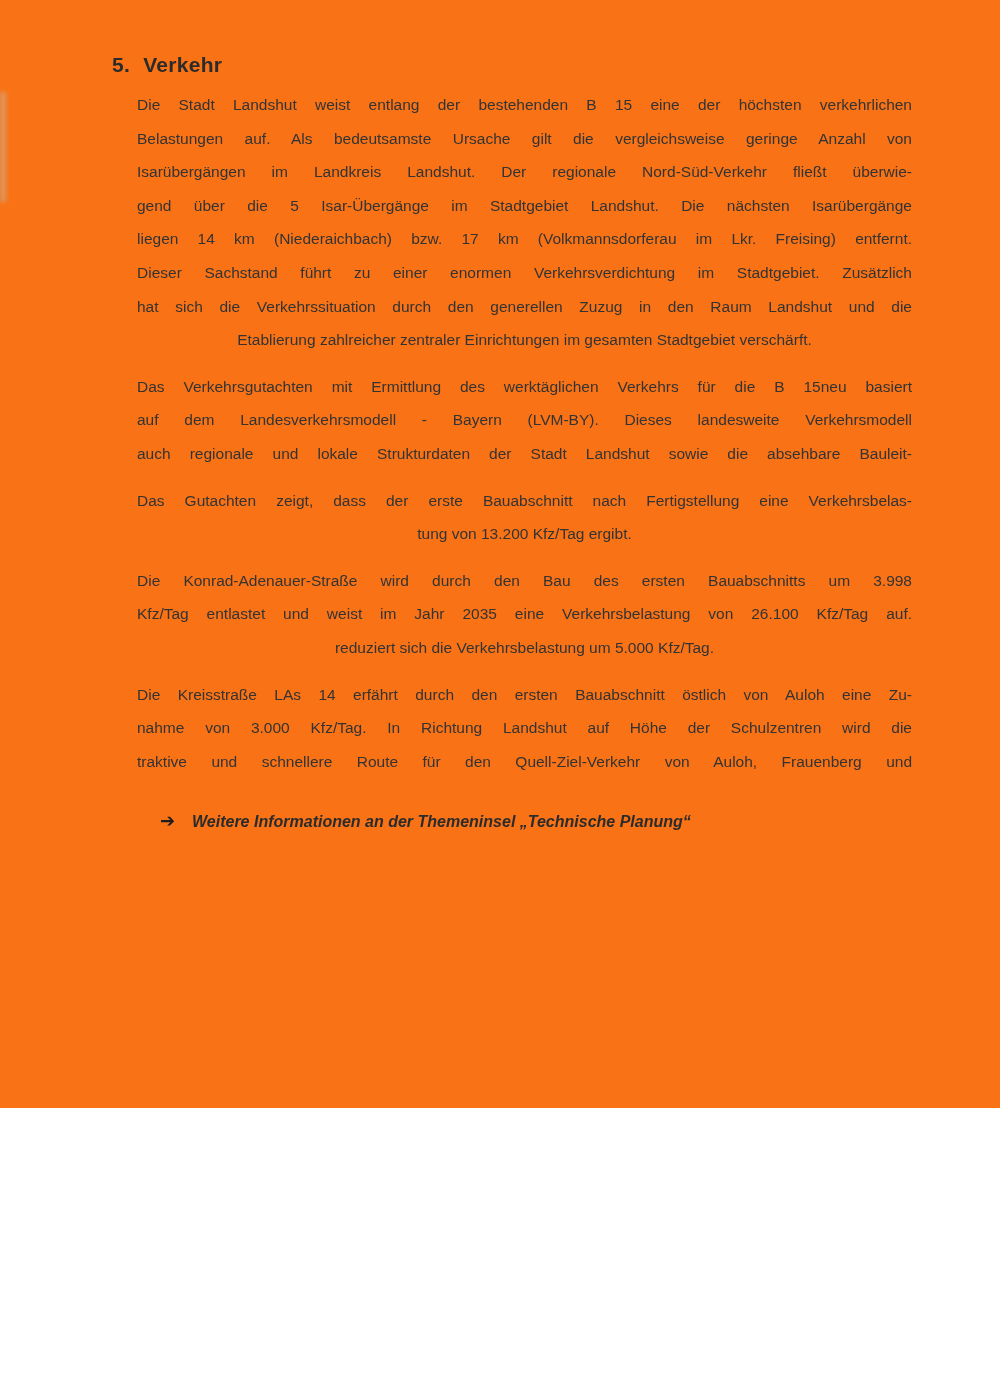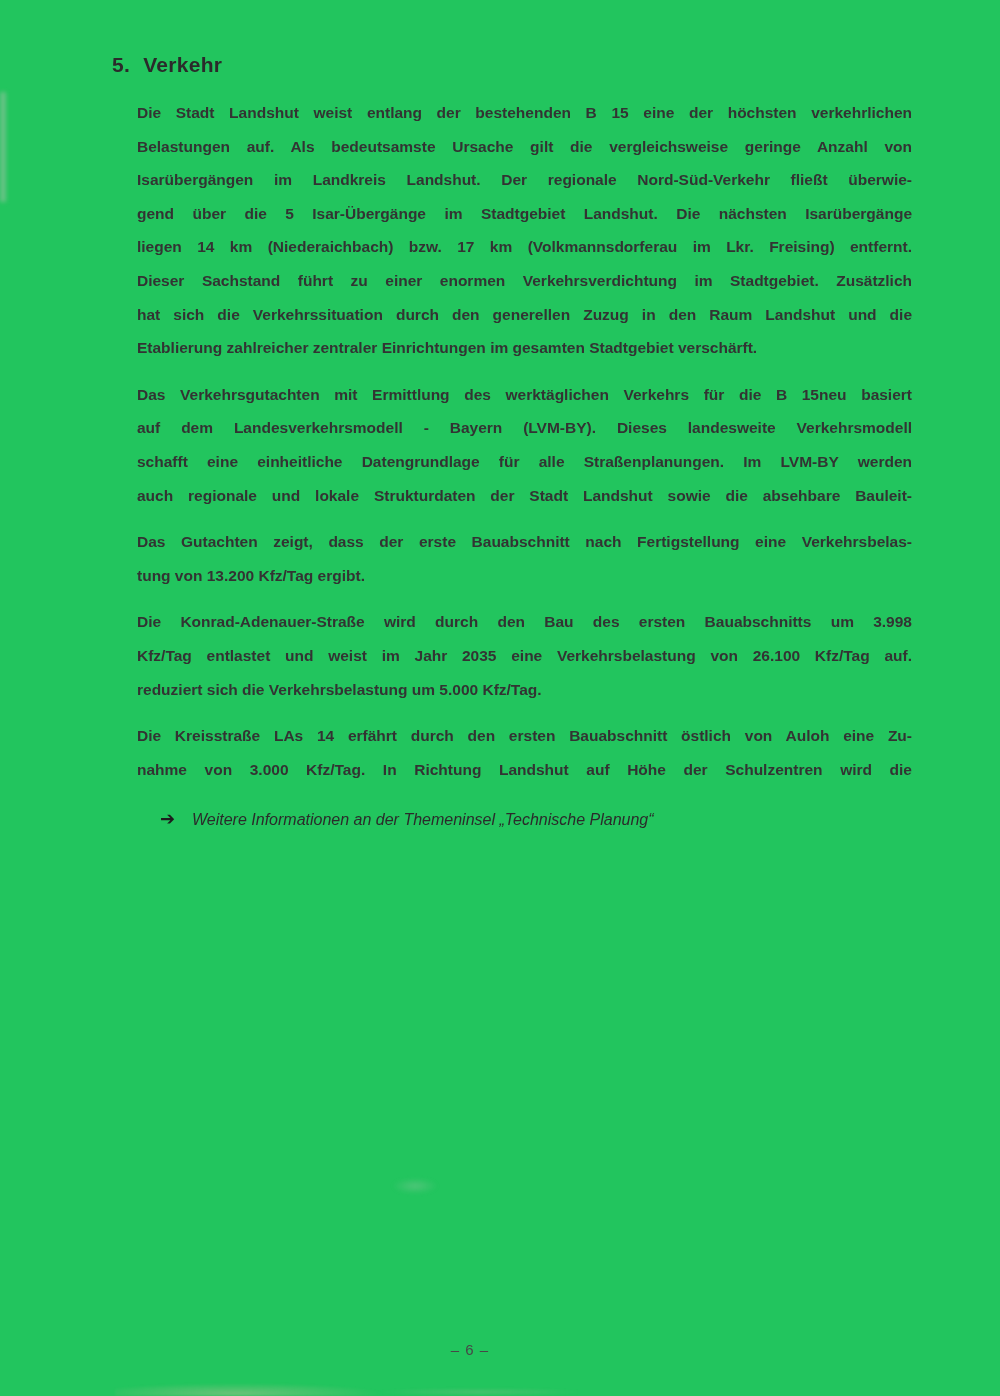--- a/index.html
+++ b/index.html
@@ -3,22 +3,22 @@
 <meta charset="utf-8">
 <style>
   html, body {
     margin: 0;
     padding: 0;
     background: #ffffff;
   }
   .page {
     position: relative;
     width: 1000px;
-    height: 1396px;
-    background: #22c55e;
+    height: 1108px;
+    background: #f97316;
     overflow: hidden;
     font-family: "Liberation Sans", "DejaVu Sans", sans-serif;
     color: #2f2f2f;
   }
   .heading {
     position: absolute;
     top: 53px;
     left: 112px;
     font-size: 21px;
     font-weight: 700;
@@ -26,47 +26,47 @@
     letter-spacing: 0.3px;
     white-space: nowrap;
   }
   .heading .num { margin-right: 13px; }
   .body-col {
     position: absolute;
     top: 88px;
     left: 137px;
     width: 775px;
   }
-  .para { margin: 8px 0 13px 0; font-weight: bold; }
+  .para { margin: 0 0 13px 0; }
   .line {
     height: 33.6px;
     line-height: 33.6px;
     font-size: 15.5px;
     overflow: hidden;
-    text-align: left;
+    text-align: center;
     white-space: nowrap;
     color: #333333;
   }
   .line.j {
     text-align: justify;
     white-space: normal;
   }
   .line.j::after {
     content: "";
     display: inline-block;
     width: 100%;
     height: 0;
   }
   .note {
-    margin-top: 17px;
+    margin-top: 27px;
     padding-left: 23px;
     height: 33.6px;
     line-height: 33.6px;
     font-size: 16px;
-    font-weight: 400;
+    font-weight: 700;
     font-style: italic;
     color: #2b2b2b;
     white-space: nowrap;
   }
   .note .arrow {
     display: inline-block;
     width: 32px;
     font-style: normal;
     font-size: 18px;
     color: #1d1d1d;
@@ -121,35 +121,35 @@
           <div class="line j">Isarübergängen im Landkreis Landshut. Der regionale Nord-Süd-Verkehr fließt überwie-</div>
           <div class="line j">gend über die 5 Isar-Übergänge im Stadtgebiet Landshut. Die nächsten Isarübergänge</div>
           <div class="line j">liegen 14 km (Niederaichbach) bzw. 17 km (Volkmannsdorferau im Lkr. Freising) entfernt.</div>
           <div class="line j">Dieser Sachstand führt zu einer enormen Verkehrsverdichtung im Stadtgebiet. Zusätzlich</div>
           <div class="line j">hat sich die Verkehrssituation durch den generellen Zuzug in den Raum Landshut und die</div>
           <div class="line">Etablierung zahlreicher zentraler Einrichtungen im gesamten Stadtgebiet verschärft.</div>
         </div>
         <div class="para">
           <div class="line j">Das Verkehrsgutachten mit Ermittlung des werktäglichen Verkehrs für die B 15neu basiert</div>
           <div class="line j">auf dem Landesverkehrsmodell - Bayern (LVM-BY). Dieses landesweite Verkehrsmodell</div>
-          <div class="line j">schafft eine einheitliche Datengrundlage für alle Straßenplanungen. Im LVM-BY werden</div>
           <div class="line j">auch regionale und lokale Strukturdaten der Stadt Landshut sowie die absehbare Bauleit-</div>
         </div>
         <div class="para">
           <div class="line j">Das Gutachten zeigt, dass der erste Bauabschnitt nach Fertigstellung eine Verkehrsbelas-</div>
           <div class="line">tung von 13.200 Kfz/Tag ergibt.</div>
         </div>
         <div class="para">
           <div class="line j">Die Konrad-Adenauer-Straße wird durch den Bau des ersten Bauabschnitts um 3.998</div>
           <div class="line j">Kfz/Tag entlastet und weist im Jahr 2035 eine Verkehrsbelastung von 26.100 Kfz/Tag auf.</div>
           <div class="line">reduziert sich die Verkehrsbelastung um 5.000 Kfz/Tag.</div>
         </div>
         <div class="para">
           <div class="line j">Die Kreisstraße LAs 14 erfährt durch den ersten Bauabschnitt östlich von Auloh eine Zu-</div>
           <div class="line j">nahme von 3.000 Kfz/Tag. In Richtung Landshut auf Höhe der Schulzentren wird die</div>
+          <div class="line j">traktive und schnellere Route für den Quell-Ziel-Verkehr von Auloh, Frauenberg und</div>
         </div>
       </div>
 
     <div class="note">
       <span class="arrow">➔</span><span>Weitere Informationen an der Themeninsel „Technische Planung“</span>
     </div>
   </div>
 
   <div class="footer">– 6 –</div>
 

